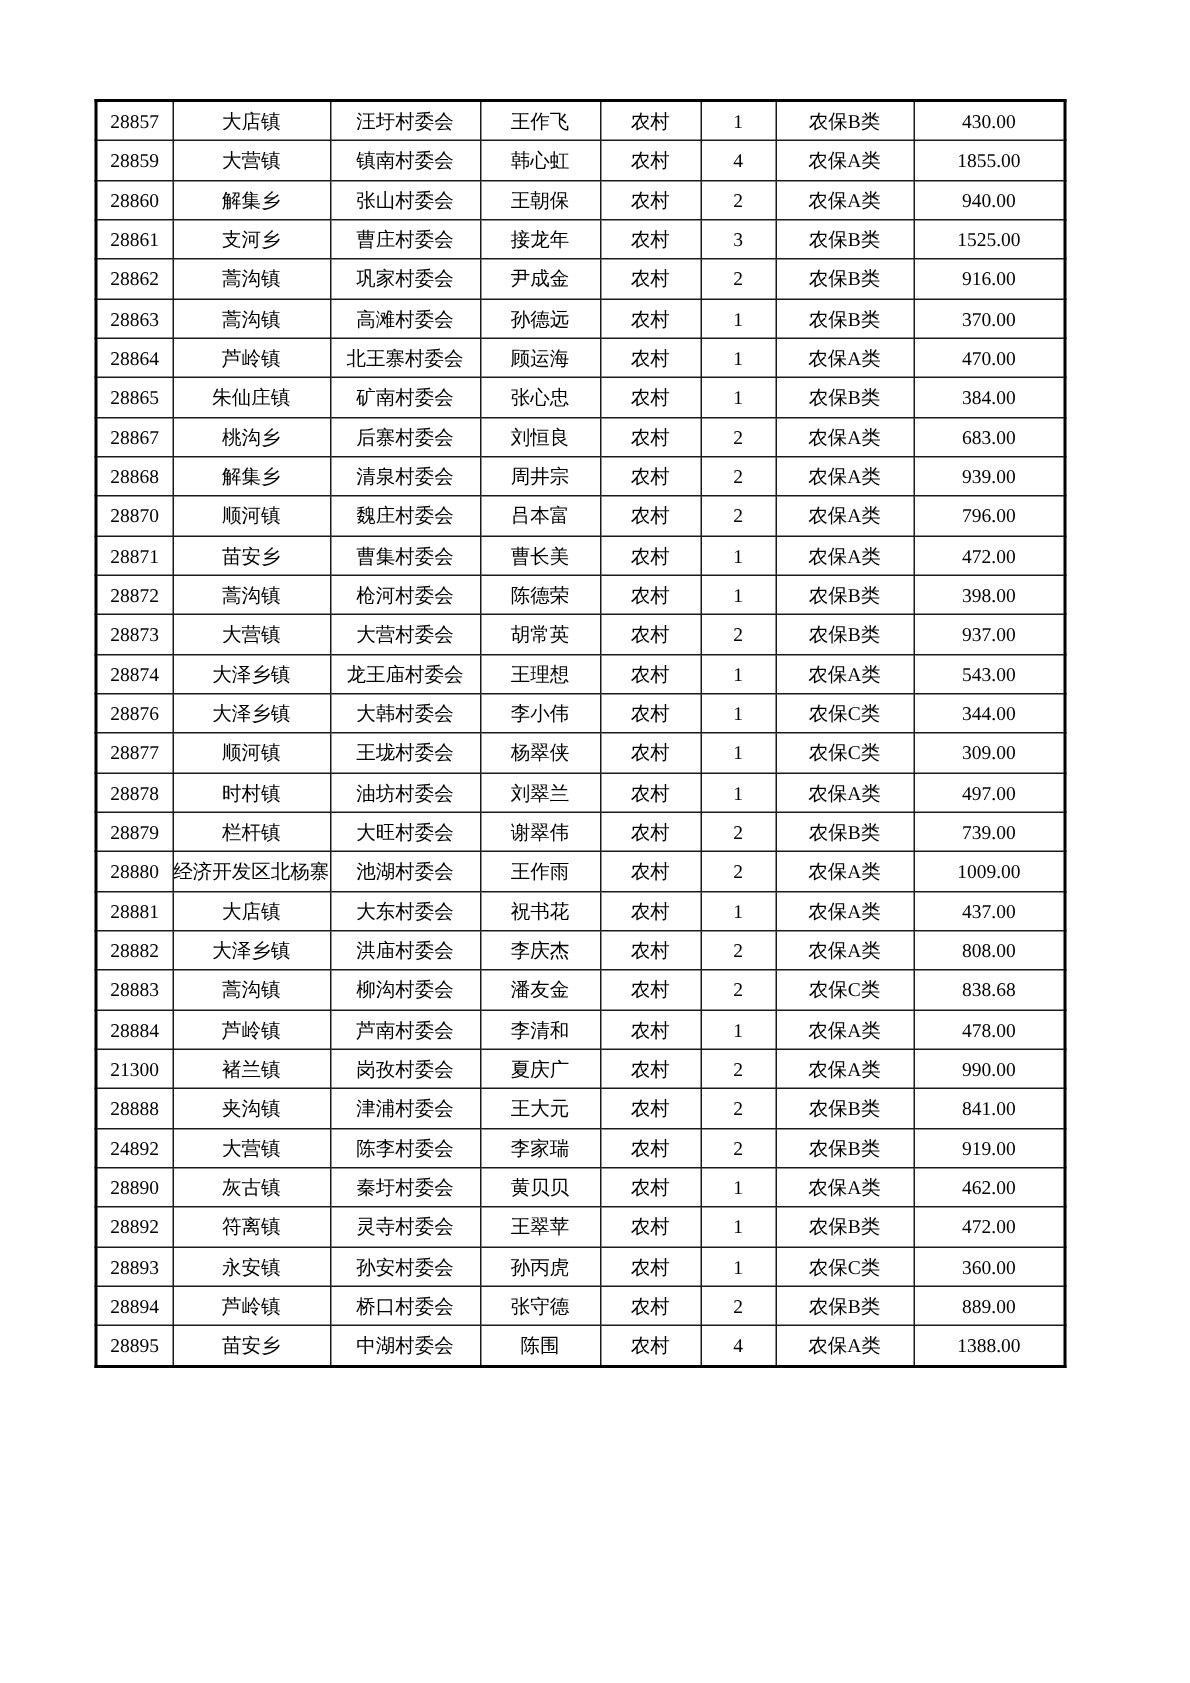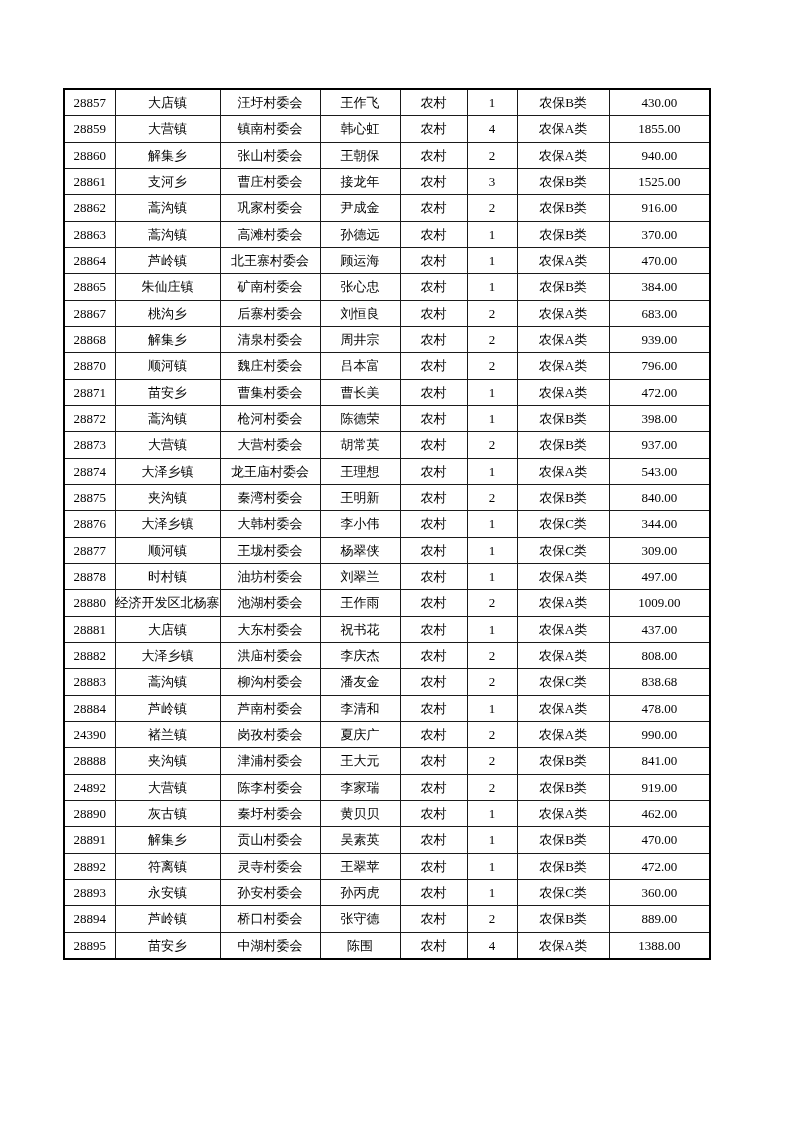--- a/index.html
+++ b/index.html
@@ -11,21 +11,21 @@
     position: relative;
     width: 793px;
     height: 1122px;
     background: #ffffff;
     overflow: hidden;
     font-family: "Liberation Serif", "DejaVu Serif", serif;
   }
   table.tbl {
     position: absolute;
     left: 63px;
-    top: 88px;
+    top: 66px;
     border-collapse: collapse;
     table-layout: fixed;
     border: 2px solid #000000;
   }
   table.tbl td {
     border: 1px solid #1a1a1a;
     height: 25.33px;
     padding: 0;
     text-align: center;
     vertical-align: middle;
@@ -205,30 +205,20 @@
           <td>28874</td>
           <td>大泽乡镇</td>
           <td>龙王庙村委会</td>
           <td>王理想</td>
           <td>农村</td>
           <td>1</td>
           <td>农保A类</td>
           <td>543.00</td>
         </tr>
         <tr>
-          <td>28875</td>
-          <td>夹沟镇</td>
-          <td>秦湾村委会</td>
-          <td>王明新</td>
-          <td>农村</td>
-          <td>2</td>
-          <td>农保B类</td>
-          <td>840.00</td>
-        </tr>
-        <tr>
           <td>28876</td>
           <td>大泽乡镇</td>
           <td>大韩村委会</td>
           <td>李小伟</td>
           <td>农村</td>
           <td>1</td>
           <td>农保C类</td>
           <td>344.00</td>
         </tr>
         <tr>
@@ -245,20 +235,30 @@
           <td>28878</td>
           <td>时村镇</td>
           <td>油坊村委会</td>
           <td>刘翠兰</td>
           <td>农村</td>
           <td>1</td>
           <td>农保A类</td>
           <td>497.00</td>
         </tr>
         <tr>
+          <td>28879</td>
+          <td>栏杆镇</td>
+          <td>大旺村委会</td>
+          <td>谢翠伟</td>
+          <td>农村</td>
+          <td>2</td>
+          <td>农保B类</td>
+          <td>739.00</td>
+        </tr>
+        <tr>
           <td>28880</td>
           <td>经济开发区北杨寨</td>
           <td>池湖村委会</td>
           <td>王作雨</td>
           <td>农村</td>
           <td>2</td>
           <td>农保A类</td>
           <td>1009.00</td>
         </tr>
         <tr>
@@ -295,21 +295,21 @@
           <td>28884</td>
           <td>芦岭镇</td>
           <td>芦南村委会</td>
           <td>李清和</td>
           <td>农村</td>
           <td>1</td>
           <td>农保A类</td>
           <td>478.00</td>
         </tr>
         <tr>
-          <td>24390</td>
+          <td>21300</td>
           <td>褚兰镇</td>
           <td>岗孜村委会</td>
           <td>夏庆广</td>
           <td>农村</td>
           <td>2</td>
           <td>农保A类</td>
           <td>990.00</td>
         </tr>
         <tr>
           <td>28888</td>
@@ -333,30 +333,20 @@
         </tr>
         <tr>
           <td>28890</td>
           <td>灰古镇</td>
           <td>秦圩村委会</td>
           <td>黄贝贝</td>
           <td>农村</td>
           <td>1</td>
           <td>农保A类</td>
           <td>462.00</td>
-        </tr>
-        <tr>
-          <td>28891</td>
-          <td>解集乡</td>
-          <td>贡山村委会</td>
-          <td>吴素英</td>
-          <td>农村</td>
-          <td>1</td>
-          <td>农保B类</td>
-          <td>470.00</td>
         </tr>
         <tr>
           <td>28892</td>
           <td>符离镇</td>
           <td>灵寺村委会</td>
           <td>王翠苹</td>
           <td>农村</td>
           <td>1</td>
           <td>农保B类</td>
           <td>472.00</td>

